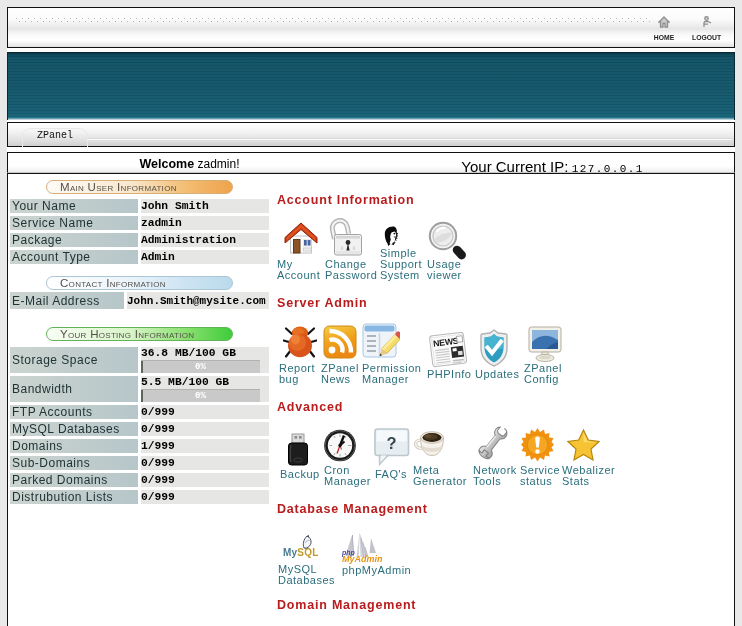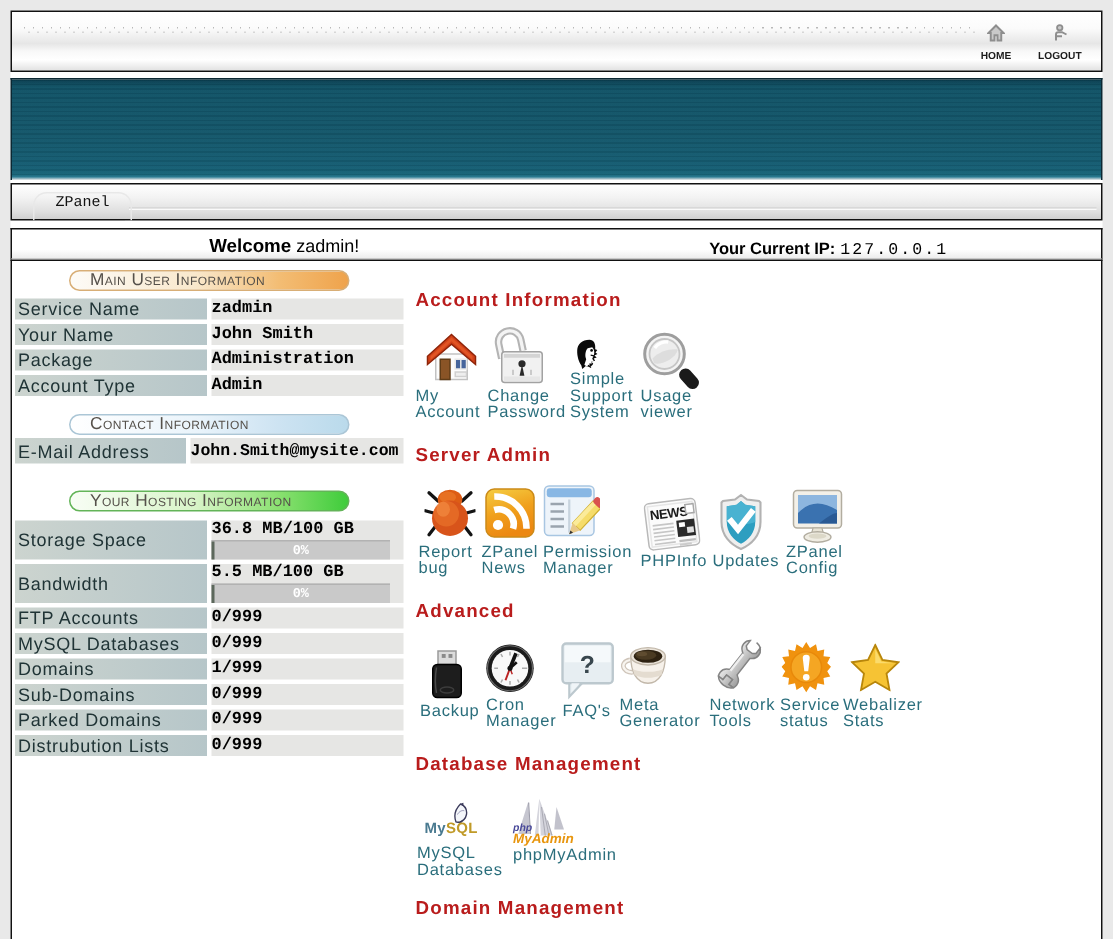--- a/index.html
+++ b/index.html
@@ -24,21 +24,21 @@
  background:linear-gradient(180deg,#ffffff 0%,#f2f2f2 40%,#dedede 80%,#cfcfcf 100%);}
 #tabline{position:absolute;left:78px;right:3px;top:15px;height:1px;background:#d8d8d8;box-shadow:0 1px 0 #fafafa;}
 #tab{position:absolute;left:14px;top:5px;width:64px;height:18px;border:1px solid #e8e8e8;border-bottom:none;
  border-radius:9px 9px 0 0;background:transparent;}
 #tabtxt{position:absolute;left:29px;top:7px;font-family:"Liberation Mono",monospace;font-size:10px;color:#111;}
 
 #welcome{position:absolute;left:7px;top:152px;width:726px;height:19px;border:1px solid #111;border-bottom:1px solid #c9c9c9;
  background:linear-gradient(180deg,#ffffff 0%,#ffffff 70%,#ededed 100%);display:flex;}
 #welcome .wcell{width:50%;text-align:center;font-size:12px;padding-top:3.5px;color:#000;}
 #welcome .wb1{font-weight:bold;font-size:12.5px;}
-#welcome .wb2{font-weight:bold;font-size:11px;}
+#welcome .wb2{font-weight:normal;font-size:15px;}
 #welcome .mono{font-family:"Liberation Mono",monospace;font-size:11px;letter-spacing:1.4px;}
 
 #main{position:absolute;left:7px;top:173px;width:726px;height:453px;border:1px solid #111;border-bottom:none;background:#ffffff;}
 
 .pill{position:absolute;height:12px;width:172px;border-radius:8px;font-size:11.5px;
  font-variant:small-caps;letter-spacing:0.3px;color:#55504a;padding-left:13px;line-height:13px;}
 
 .sbtable{position:absolute;border-collapse:separate;border-spacing:3px;}
 .sbtable td{padding:0;font-size:10px;}
 .sbtable .lbl{background:linear-gradient(90deg,#ccd4cf,#b6c6c9);color:#203436;font-family:"Liberation Sans",sans-serif;font-size:12px;
@@ -81,26 +81,26 @@
 </div>
 <div id="welcome">
   <div class="wcell"><span class="wb1">Welcome</span> <span style="font-size:12px;">zadmin!</span></div>
   <div class="wcell" style="padding-top:4.5px;"><span class="wb2">Your Current IP:</span> <span class="mono">127.0.0.1</span></div>
 </div>
 <div id="main">
 <div class="pill" style="left:38px;top:6px;background:linear-gradient(90deg,#fdfbf7 0%,#f9e8cc 45%,#f3bd74 75%,#efa34c 100%);border:1px solid #d8ae76;">Main User Information</div>
 <table class="sbtable" style="left:-1px;top:22px;">
  <tbody>
         <tr>
+          <td class="lbl">Your Name</td>
+          <td class="val">John Smith</td>
+        </tr>
+ <tr>
           <td class="lbl" style="width:126px;">Service Name</td>
           <td class="val" style="width:128px;">zadmin</td>
-        </tr>
- <tr>
-          <td class="lbl">Your Name</td>
-          <td class="val">John Smith</td>
         </tr>
  <tr>
           <td class="lbl">Package</td>
           <td class="val">Administration</td>
         </tr>
  <tr>
           <td class="lbl">Account Type</td>
           <td class="val">Admin</td>
         </tr>
 </tbody>

